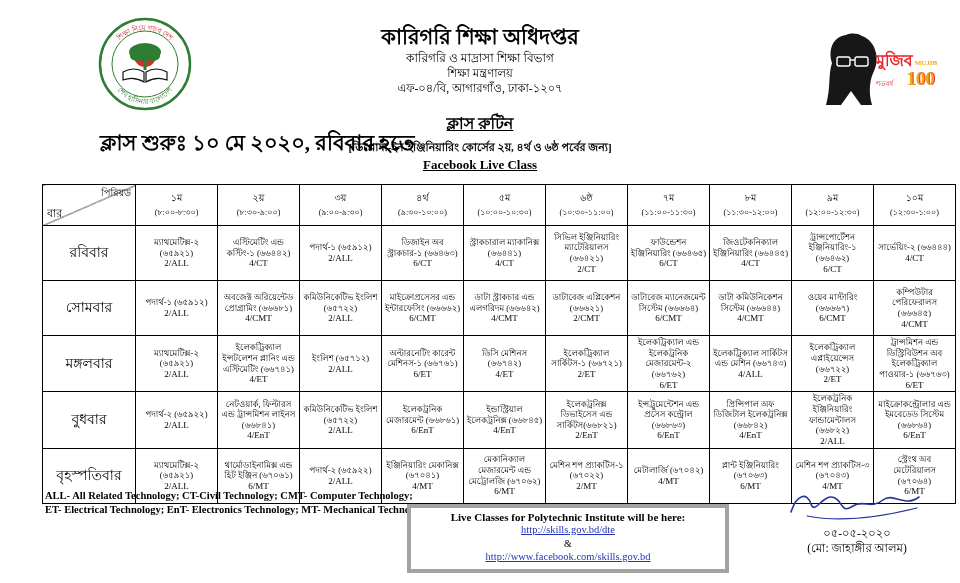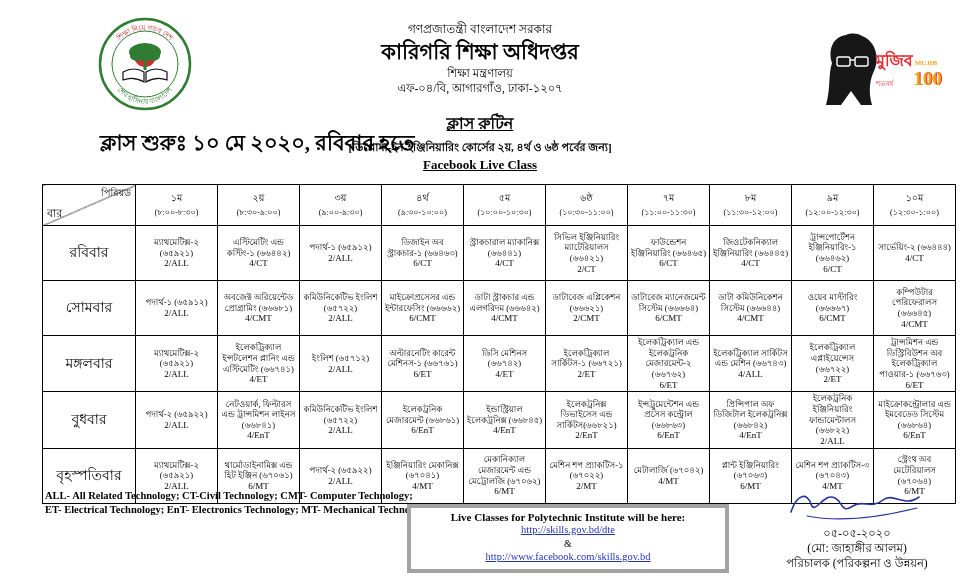--- a/index.html
+++ b/index.html
@@ -14,21 +14,21 @@
   .h-min{font-size:11.5px;}
   .h-addr{font-size:11.5px;}
 
   .logo-left{position:absolute;left:97px;top:16px;width:96px;height:96px;}
   .logo-right{position:absolute;left:820px;top:30px;width:132px;height:80px;display:flex;align-items:center;}
   .mujib-txt{display:flex;flex-direction:column;margin-left:-6px;line-height:1;}
   .mj-row{display:flex;align-items:flex-end;}
   .mj-bn{color:#e8262d;font-weight:bold;font-size:16px;}
   .mj-en{color:#f0a818;font-weight:bold;font-size:7px;margin-left:2px;margin-bottom:2px;}
   .mj-sb{color:#e8262d;font-size:7px;margin-top:1px;}
-  .mj-100{color:#f0a818;font-weight:bold;font-size:19px;margin-left:20px;text-shadow:1px 0 #e8262d;}
+  .mj-100{color:#f0a818;font-weight:bold;font-size:19px;margin-left:13px;text-shadow:1px 0 #e8262d;}
 
   
   .t-main{position:absolute;left:0;right:0;top:111px;text-align:center;
           font-size:16px;font-weight:bold;text-decoration:underline;}
   .t-start{position:absolute;left:76px;top:127px;font-size:21px;font-weight:bold;margin-left:24px;}
   .t-scope{position:absolute;left:0;right:0;top:139px;text-align:center;font-size:11px;font-weight:bold;}
   .t-platform{position:absolute;left:0;right:0;top:157px;text-align:center;
               font-size:13px;font-weight:bold;text-decoration:underline;}
 
   
@@ -99,22 +99,22 @@
         <span class="mj-en">MUJIB</span>
       </div>
       <div class="mj-row">
         <span class="mj-sb">শতবর্ষ</span>
         <span class="mj-100">100</span>
       </div>
     </div>
   </div>
 
   <div class="hdr">
-    <div class="h-govt">গণপ্রজাতন্ত্রী বাংলাদেশ সরকার</div>
     <div class="h-dir">কারিগরি শিক্ষা অধিদপ্তর</div>
+    <div class="h-div">কারিগরি ও মাদ্রাসা শিক্ষা বিভাগ</div>
     <div class="h-min">শিক্ষা মন্ত্রণালয়</div>
     <div class="h-addr">এফ-০৪/বি, আগারগাঁও, ঢাকা-১২০৭</div>
   </div>
 
   <div class="t-main">ক্লাস রুটিন</div>
   <div class="t-start">ক্লাস শুরুঃ ১০ মে ২০২০, রবিবার হতে</div>
   <div class="t-scope">[ডিপ্লোমা-ইন-ইঞ্জিনিয়ারিং কোর্সের ২য়, ৪র্থ ও ৬ষ্ঠ পর্বের জন্য]</div>
   <div class="t-platform">Facebook Live Class</div>
 
   <table class="routine">
@@ -401,16 +401,15 @@
     <a class="lb-link" href="#">http://www.facebook.com/skills.gov.bd</a>
   </div>
 
   <div class="sig">
     <svg width="160" height="34" viewBox="0 0 160 34">
       <path d="M14,26 C20,8 30,6 34,18 C38,30 46,6 58,12 C66,16 64,28 76,20 C86,13 94,24 106,14 C116,6 128,22 142,11" fill="none" stroke="#27359b" stroke-width="1.6" stroke-linecap="round"></path>
       <path d="M30,30 C60,36 100,32 140,22" fill="none" stroke="#27359b" stroke-width="1.2" stroke-linecap="round"></path>
     </svg>
     <div class="sig-date">০৫-০৫-২০২০</div>
     <div class="sig-name">(মো: জাহাঙ্গীর আলম)</div>
-    <div class="sig-desg">পরিচালক (পরিকল্পনা ও উন্নয়ন)</div>
   </div>
 
 </div>
 
 </body></html>

